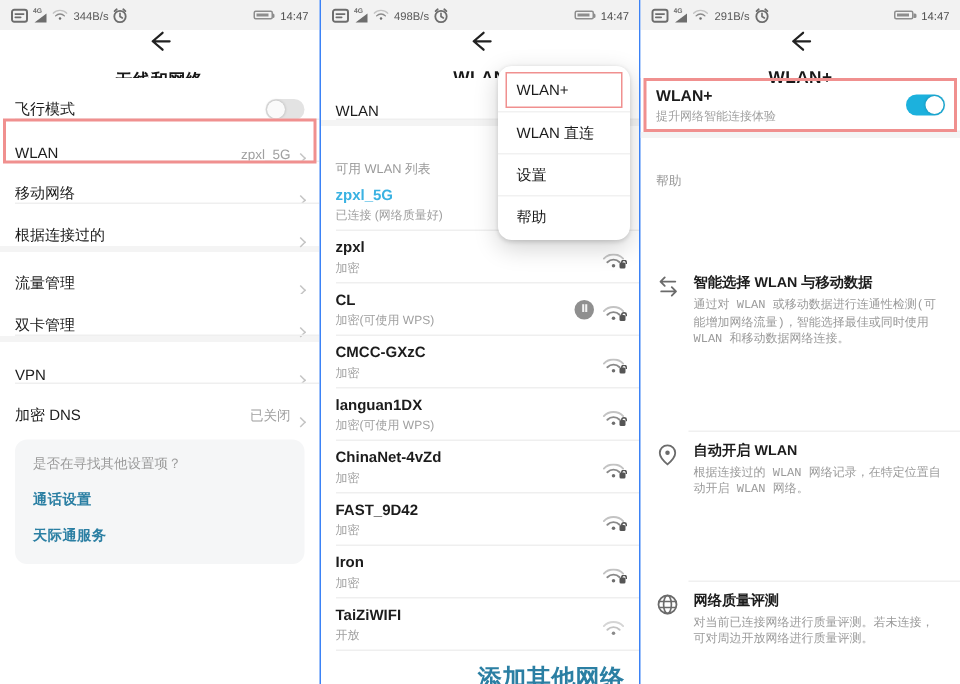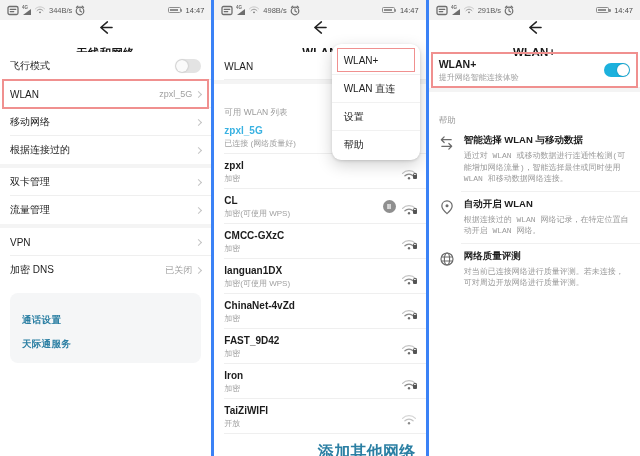--- a/index.html
+++ b/index.html
@@ -1,38 +1,38 @@
 <!DOCTYPE html>
 <html><head>
 <meta charset="utf-8">
 <style>
   * { margin:0; padding:0; box-sizing:border-box; }
   body { font-family:"Liberation Sans","DejaVu Sans",sans-serif; background:#ffffff; }
   .canvas { width:640px; height:456px; display:flex; background:#fff; overflow:hidden; }
   .phone { flex:1 1 0; position:relative; background:#fff; overflow:hidden; }
-  .phone + .phone { border-left:3px solid #3b82f6; }
+  .phone + .phone { border-left:1px solid #3b82f6; }
 
   
   .statusbar { height:20px; background:#f2f2f2; display:flex; align-items:center; padding:0 7px; gap:3px; }
   .sb-ic { display:inline-flex; align-items:center; color:#6d6d6d; }
   .sb-speed { font-size:7.5px; color:#5a5a5a; margin-left:1px; }
   .sb-spacer { flex:1; }
   .battery { width:13px; height:6.5px; border:1px solid #8d8d8d; border-radius:1.5px; position:relative; margin-right:2px; }
   .battery::before { content:""; position:absolute; left:1px; top:1px; bottom:1px; width:8px; background:#8d8d8d; }
   .battery::after { content:""; position:absolute; right:-2.5px; top:1.2px; width:1.5px; height:3px; background:#8d8d8d; border-radius:0 1px 1px 0; }
   .sb-time { font-size:7.5px; color:#4c4c4c; }
 
   
   .header { height:32px; display:flex; align-items:center; padding:0 10px; gap:11px; background:#fff;flex-direction:column; }
   .hdr-title { font-size:11.5px; font-weight:bold; color:#181818; letter-spacing:.3px; }
   .icon-btn { display:inline-flex; align-items:center; justify-content:center; }
   .ml-auto { margin-left:auto; }
 
   
-  .row { display:flex; align-items:center; padding:0 10px; position:relative; background:#fff; }
+  .row { display:flex; align-items:flex-end; padding:0 10px; position:relative; background:#fff; }
   .hr::after { content:""; position:absolute; left:10px; right:0; bottom:0; height:1px; background:#efefef; }
   .row-label { font-size:10px; color:#1c1c1c; }
   .row-value { font-size:9px; color:#a0a0a0; margin-left:auto; margin-right:4px; }
   .chevron { width:5px; height:5px; border-top:1.5px solid #c4c4c4; border-right:1.5px solid #c4c4c4; transform:rotate(45deg); flex:0 0 auto; }
   .band { height:4px; background:#f4f4f4; }
 
   
   .toggle { width:26px; height:14px; border-radius:8px; position:relative; flex:0 0 auto; }
   .toggle.off { background:#e3e3e3; }
   .toggle.off::after { content:""; position:absolute; left:1px; top:1px; width:12px; height:12px; border-radius:50%; background:#fafafa; box-shadow:0 0 2px rgba(0,0,0,.25); }
@@ -67,21 +67,21 @@
   .menu { position:absolute; top:44px; right:6px; width:88px; background:#fff; border-radius:9px;
           box-shadow:0 1px 3px rgba(0,0,0,.14), 0 5px 16px rgba(0,0,0,.18); z-index:5; padding:2px 0; }
   .menu-item { height:28px; display:flex; align-items:center; padding:0 12px; font-size:10px; color:#1c1c1c; position:relative; }
   .menu-item + .menu-item { border-top:1px solid #f1f1f1; }
 
   
   .p3-toggle-row { height:36px; display:flex; align-items:center; padding:0 10px; position:relative; }
   .p3-toggle-row .texts { display:flex; flex-direction:column; gap:2px; }
   .p3-title { font-size:10.5px; font-weight:bold; color:#1c1c1c; }
   .p3-sub { font-size:8px; color:#9f9f9f; }
-  .help-item { display:flex; padding:7px 10px 6px; gap:9px; position:relative; }
+  .help-item { display:flex; padding:7px 10px 6px; gap:9px; position:relative;margin-top:48px; }
   .help-item + .help-item::before { content:""; position:absolute; left:32px; right:0; top:0; height:1px; background:#f0f0f0; }
   .help-ic { flex:0 0 16px; display:flex; justify-content:center; padding-top:2px; }
   .help-texts { flex:1; }
   .help-title { font-size:9.5px; font-weight:bold; color:#1c1c1c; margin-bottom:3px; }
   .help-desc { font-size:8px; color:#9a9a9a; line-height:11.5px;font-family:Liberation Mono, monospace; }
 </style>
 </head>
 <body>
 
 <svg width="0" height="0" style="position:absolute">
@@ -196,42 +196,43 @@
       <span class="row-label">移动网络</span>
       <span class="chevron" style="margin-left:auto"></span>
     </div>
     <div class="row p1row">
       <span class="row-label">根据连接过的</span>
       <span class="chevron" style="margin-left:auto"></span>
     </div>
 
     <div class="band"></div>
 
+    <div class="row p1row">
+      <span class="row-label">流量管理</span>
+      <span class="chevron" style="margin-left:auto"></span>
+    </div>
     <div class="row p1row hr">
       <span class="row-label">双卡管理</span>
-      <span class="chevron" style="margin-left:auto"></span>
-    </div>
-    <div class="row p1row">
-      <span class="row-label">流量管理</span>
       <span class="chevron" style="margin-left:auto"></span>
     </div>
 
     <div class="band"></div>
 
     <div class="row p1row hr">
       <span class="row-label">VPN</span>
       <span class="chevron" style="margin-left:auto"></span>
     </div>
     <div class="row p1row">
       <span class="row-label">加密 DNS</span>
       <span class="row-value">已关闭</span>
       <span class="chevron"></span>
     </div>
 
     <div class="suggest-card">
+      <div class="suggest-q">是否在寻找其他设置项？</div>
       <div class="suggest-link">通话设置</div>
       <div class="suggest-link">天际通服务</div>
     </div>
   </div>
 
   <div class="phone">
     <div class="statusbar">
       <span class="sb-ic">
           <svg width="12" height="11">
             <use href="#ic-sms"></use>

